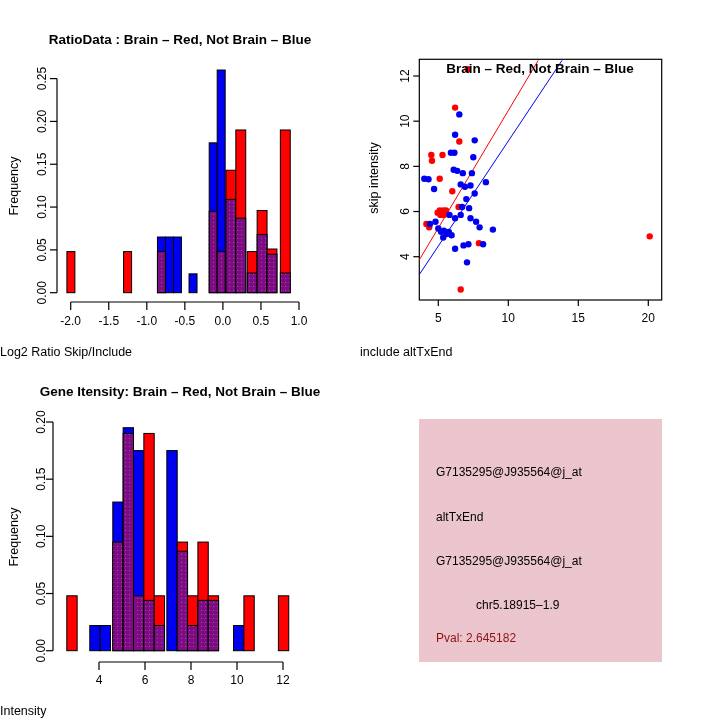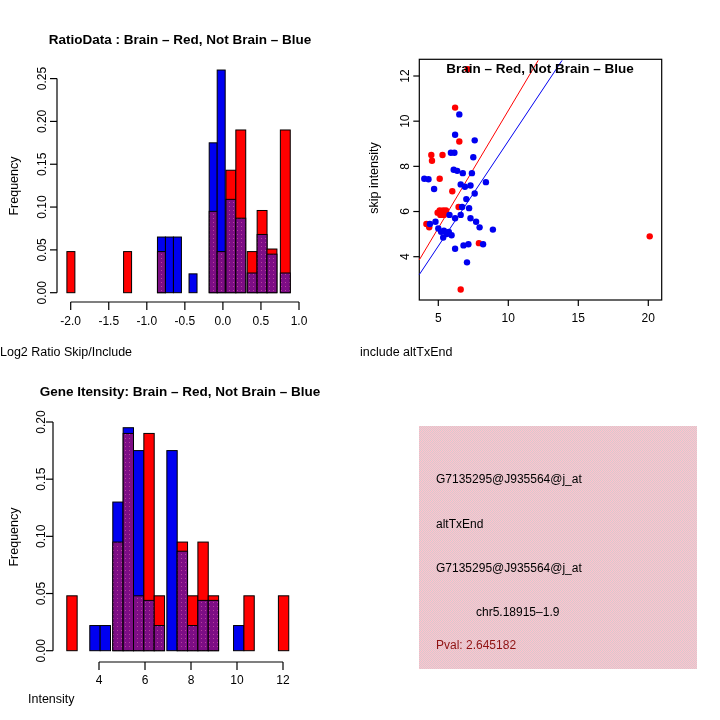--- a/index.html
+++ b/index.html
@@ -12,25 +12,25 @@
   #panel-br{left:360px;top:360px;}
   .panel svg{position:absolute;left:0;top:0;}
   .panel-title{position:absolute;left:0;width:100%;text-align:center;
                font-weight:bold;font-size:13.5px;white-space:nowrap;}
   #panel-tl .panel-title{top:32px;}
   #panel-tr .panel-title{top:22px;margin-top:39px;}
   #panel-bl .panel-title{top:24px;}
   .xlab{position:absolute;left:0;width:100%;font-size:12.5px;}
   #panel-tl .xlab{top:345px;}
   #panel-tr .xlab{top:345px;}
-  #panel-bl .xlab{top:332px;padding-left:28px;}
+  #panel-bl .xlab{top:344px;}
   .ylab{position:absolute;white-space:nowrap;font-size:12.5px;
         transform:translate(-50%,-50%) rotate(-90deg);}
   svg text{font-family:"Liberation Sans",sans-serif;font-size:12px;fill:#000;}
-  .pink-box{position:absolute;left:59px;top:66px;width:278px;height:243px;
+  .pink-box{position:absolute;left:59px;top:59px;width:243px;height:243px;
     background-color:#ffc2cc;
     background-image:
       linear-gradient(45deg,#d8c9cf 25%,transparent 25%,transparent 75%,#d8c9cf 75%),
       linear-gradient(45deg,#d8c9cf 25%,transparent 25%,transparent 75%,#d8c9cf 75%);
     background-size:2px 2px;background-position:0 0,1px 1px;}
   .info-line{position:absolute;left:17px;font-size:12px;white-space:nowrap;line-height:14px;}
 </style>
 </head>
 <body>
 

